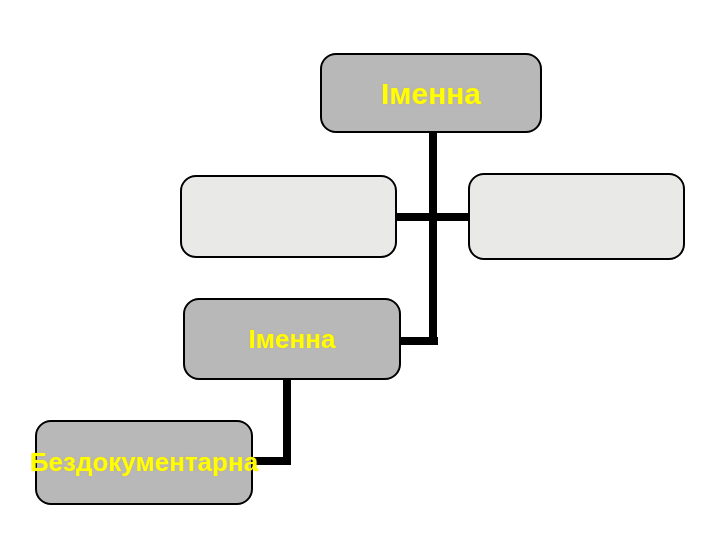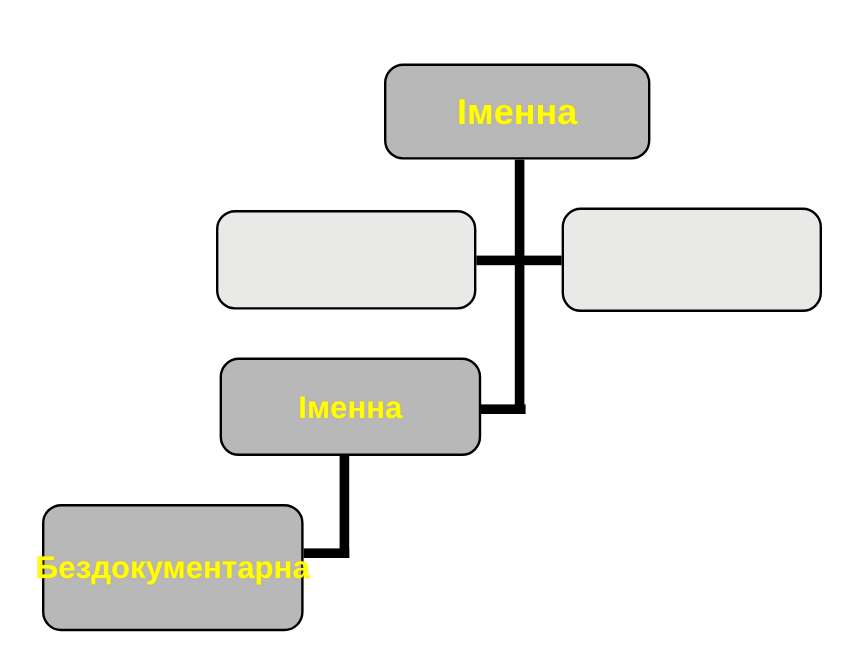--- a/index.html
+++ b/index.html
@@ -44,21 +44,21 @@
   .connector {
     position: absolute;
     background: var(--connector-black, #000000);
   }
 
   
   #node-root   { left: 320px; top:  53px; width: 222px; height: 80px; }
   #node-left   { left: 180px; top: 175px; width: 217px; height: 83px; }
   #node-right  { left: 468px; top: 173px; width: 217px; height: 87px; }
   #node-imenna { left: 183px; top: 298px; width: 218px; height: 82px; }
-  #node-bez    { left:  35px; top: 420px; width: 218px; height: 106px; }
+  #node-bez    { left:  35px; top: 420px; width: 218px; height: 85px; }
 
   
   #conn-root-stem     { left: 429px; top: 133px; width:   8px; height: 212px; }
   #conn-siblings-bar  { left: 397px; top: 213px; width:  71px; height:   8px; }
   #conn-imenna-elbow  { left: 397px; top: 337px; width:  41px; height:   8px; }
   #conn-imenna-stem   { left: 283px; top: 380px; width:   8px; height:  85px; }
   #conn-bez-elbow     { left: 253px; top: 457px; width:  38px; height:   8px; }
 </style>
 </head>
 <body>

